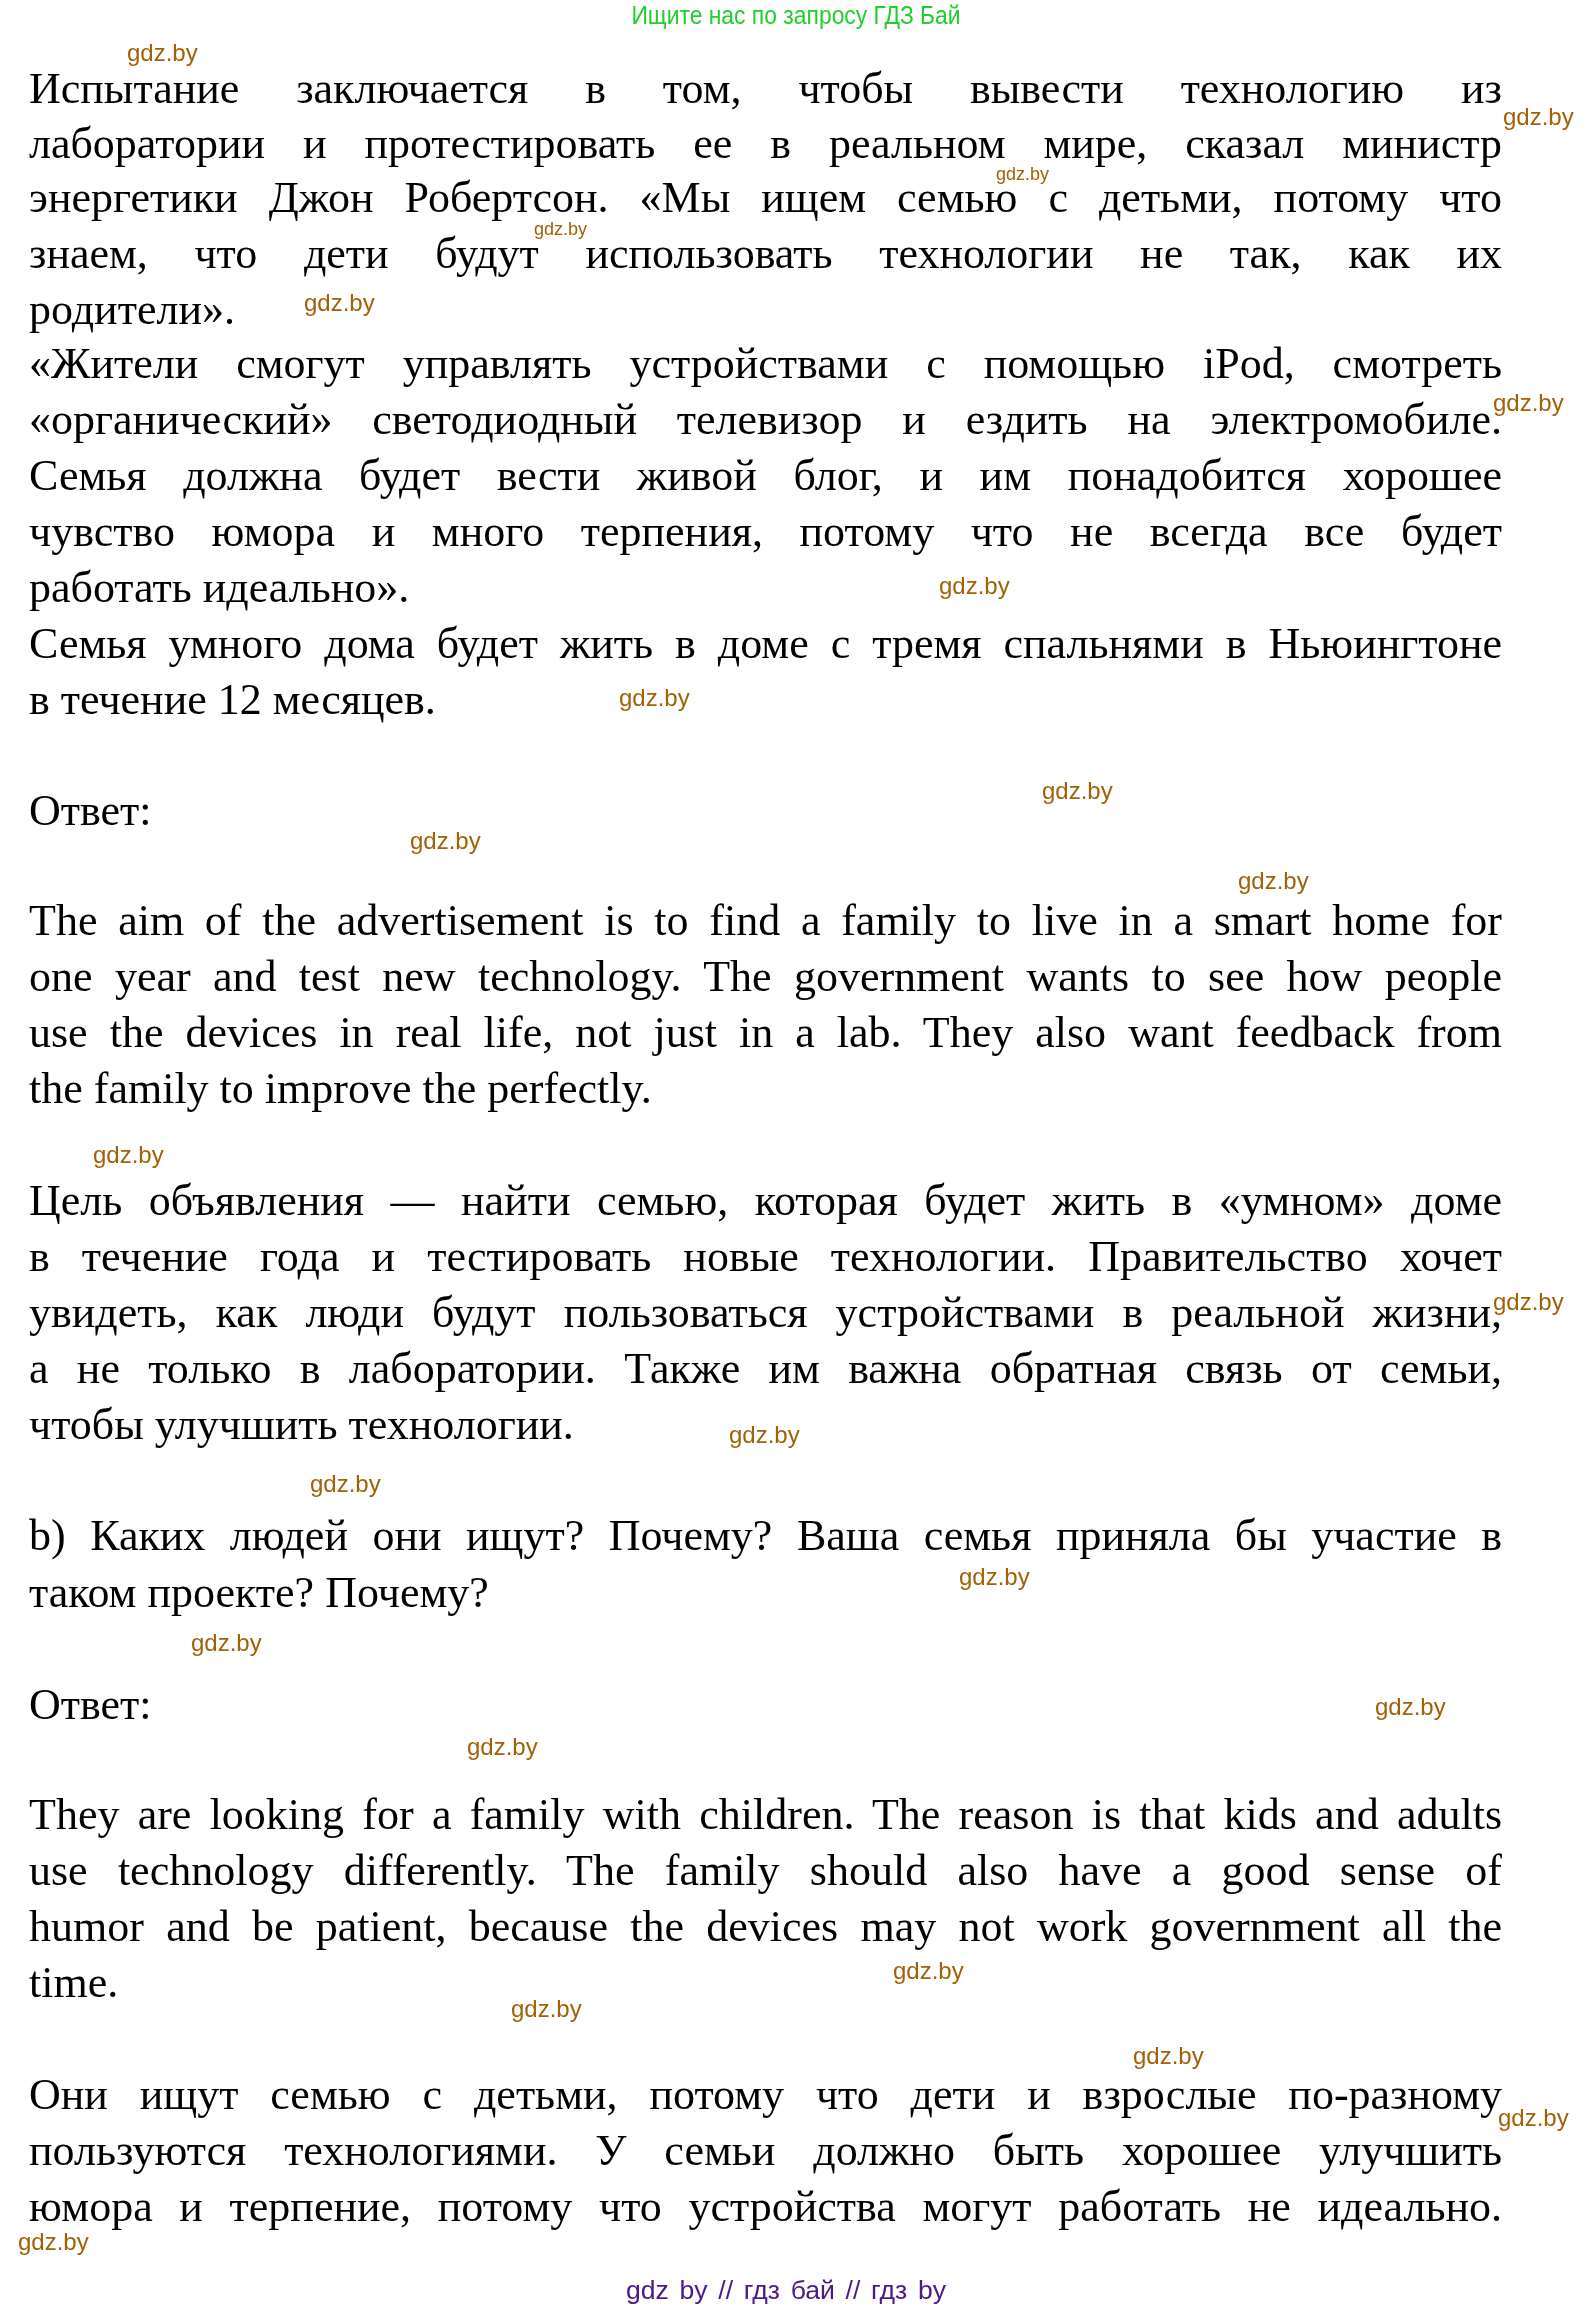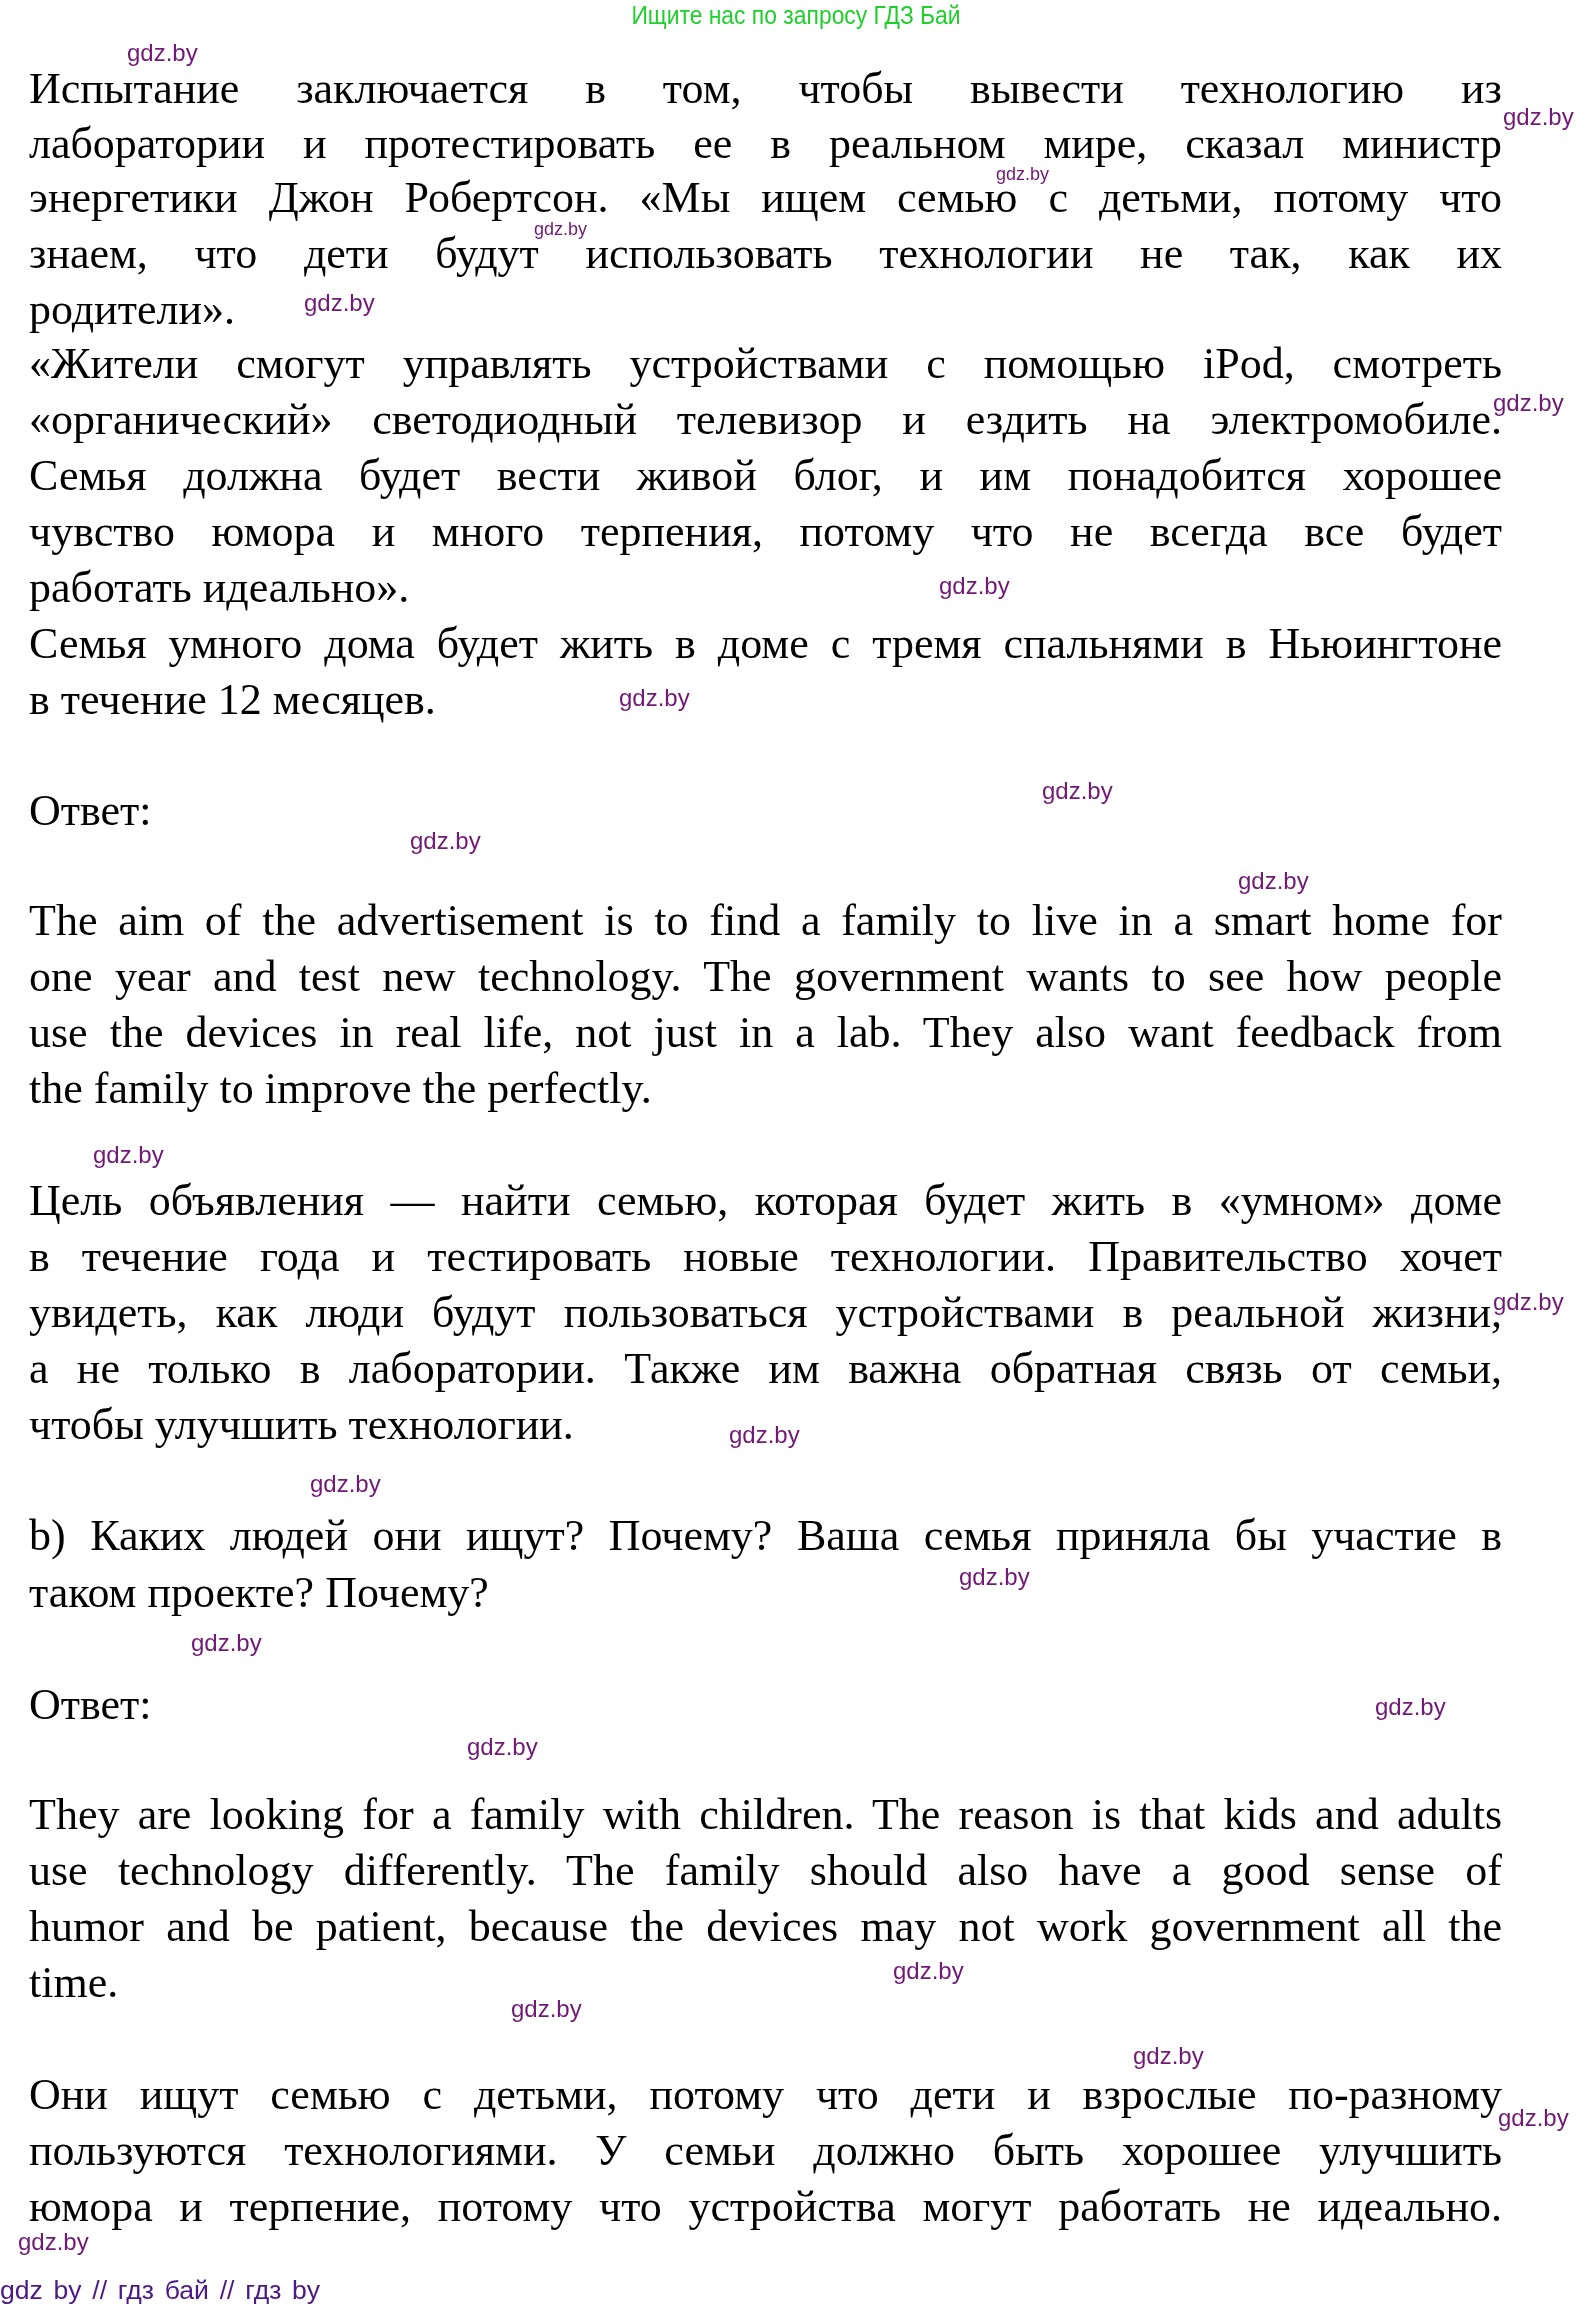--- a/index.html
+++ b/index.html
@@ -5,22 +5,22 @@
   html, body { margin:0; padding:0; background:#ffffff; }
   body { width:1592px; height:2307px; position:relative; overflow:hidden; }
   .header { position:absolute; left:0; top:0; width:1592px; text-align:center;
     font-family:"Liberation Sans", sans-serif; font-size:26.6px; color:#1fcf2a; line-height:30px;
     transform:scaleX(0.86); transform-origin:center top; }
   .line { position:absolute; left:29px; width:1473px; height:50px;
     font-family:"Liberation Serif", serif; font-size:44px; line-height:50px; color:#000;
     white-space:nowrap; }
   .just { text-align:justify; text-align-last:justify; white-space:normal; overflow:hidden; }
   .wm { position:absolute; font-family:"Liberation Sans", sans-serif; font-size:24px;
-    color:#701a75; line-height:26.6px; white-space:nowrap; }
-  .footer { position:absolute; left:0; top:2275px; width:1572px; 
+    color:#a16207; line-height:26.6px; white-space:nowrap; }
+  .footer { position:absolute; left:0; top:2275px; width:1572px; text-align:center;
     font-family:"Liberation Sans", sans-serif; font-size:26.6px; color:#4b1a86; line-height:30px; word-spacing:3.3px; }
 </style>
 </head>
 <body>
 
 <div class="header">Ищите нас по запросу ГДЗ Бай</div>
 
 <div class="line just" style="top:64px">Испытание заключается в том, чтобы вывести технологию из</div>
 <div class="line just" style="top:119px">лаборатории и протестировать ее в реальном мире, сказал министр</div>
 <div class="line just" style="top:173px">энергетики Джон Робертсон. «Мы ищем семью с детьми, потому что</div>

